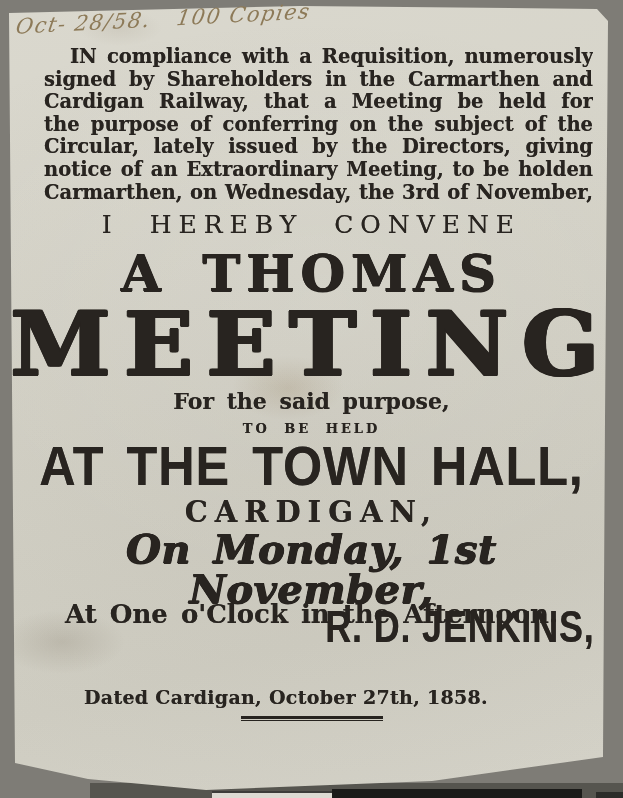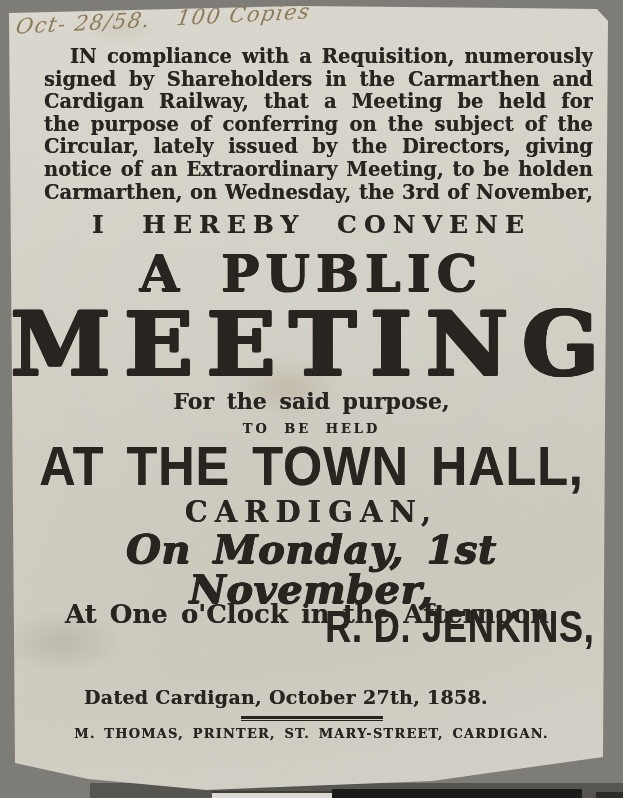--- a/index.html
+++ b/index.html
@@ -36,21 +36,21 @@
     left:16px;top:7px;transform:rotate(-3deg) skewX(-12deg);
     font-style:italic;font-size:21px;letter-spacing:1.5px;
     color:var(--hand,#8d7a58);white-space:nowrap;
   }
   .note .copies{margin-left:26px;}
 
   .para{left:44px;right:30px;top:46px;font-weight:bold;font-size:19.5px;}
   .pline{text-align:justify;text-align-last:justify;line-height:22.6px;height:22.6px;overflow:hidden;}
   .pline.first{text-indent:26px;}
 
-  .convene{top:210px;font-size:25px;font-weight:bold;letter-spacing:7px;word-spacing:16px;}
+  .convene{top:210px;font-size:25px;font-weight:normal;letter-spacing:7px;word-spacing:16px;}
   .apublic{top:245px;font-size:51px;font-weight:bold;letter-spacing:6px;word-spacing:12px;line-height:1.1;}
   .meeting{top:300px;font-size:88px;font-weight:bold;letter-spacing:13px;line-height:1;transform:scaleX(1.03);transform-origin:center;}
   .purpose{top:388px;font-size:22px;font-weight:bold;word-spacing:5px;}
   .tobeheld{top:421px;font-size:13px;font-weight:bold;letter-spacing:3px;word-spacing:7px;text-align:center;}
   .venue{
     top:438px;font-family:"Liberation Sans",sans-serif;font-weight:bold;
     font-size:56px;letter-spacing:1px;word-spacing:8px;line-height:1;
     transform:scaleX(0.9);transform-origin:center;
   }
   .town{top:495px;font-size:29px;font-weight:bold;letter-spacing:7px;}
@@ -90,21 +90,21 @@
       <div class="pline">signed by Shareholders in the Carmarthen and</div>
       <div class="pline">Cardigan Railway, that a Meeting be held for</div>
       <div class="pline">the purpose of conferring on the subject of the</div>
       <div class="pline">Circular, lately issued by the Directors, giving</div>
       <div class="pline">notice of an Extraordinary Meeting, to be holden at</div>
       <div class="pline">Carmarthen, on Wednesday, the 3rd of November,</div>
     </div>
 
     <div class="abs ctr convene ink">I HEREBY CONVENE</div>
 
-    <div class="abs ctr apublic ink fat">A PUBLIC</div>
+    <div class="abs ctr apublic ink fat">A THOMAS</div>
 
     <div class="abs ctr meeting ink fatter">MEETING</div>
 
     <div class="abs ctr purpose ink">For the said purpose,</div>
 
     <div class="abs ctr tobeheld ink">TO BE HELD</div>
 
     <div class="abs ctr venue ink">AT THE TOWN HALL,</div>
 
     <div class="abs ctr town ink">CARDIGAN,</div>
@@ -116,16 +116,15 @@
     <div class="abs jenkins ink">R. D. JENKINS,</div>
 
 
     <div class="abs dated ink">Dated Cardigan, October 27th, 1858.</div>
 
     <div class="abs divider">
       <div class="thick"></div>
       <div class="thin"></div>
     </div>
 
-    <div class="abs ctr printer ink">M. THOMAS, PRINTER, ST. MARY-STREET, CARDIGAN.</div>
 
   </div>
 </div>
 
 </body></html>

